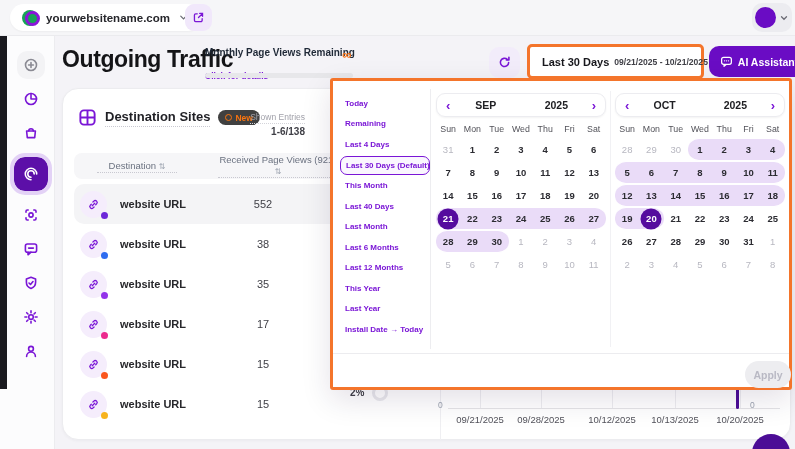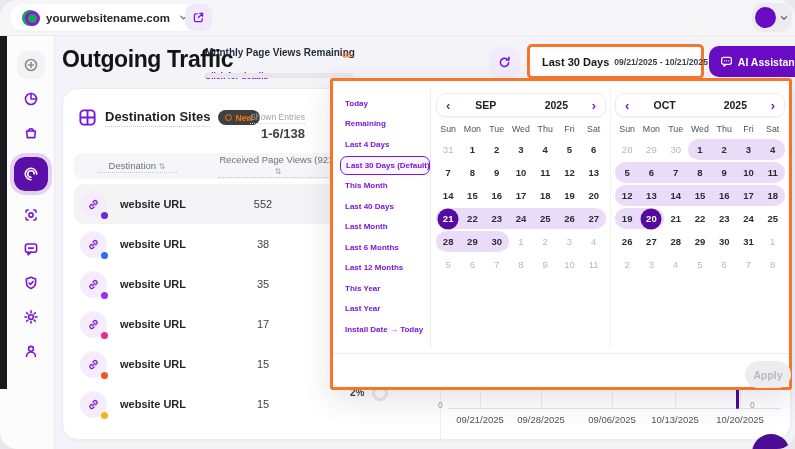--- a/index.html
+++ b/index.html
@@ -1,18 +1,18 @@
 <!DOCTYPE html>
 <html><head>
 <meta charset="utf-8">
 <style>
   html,body{margin:0;padding:0;background:#e9e8ee;}
   *{box-sizing:border-box;}
   #screen{position:relative;width:795px;height:449px;background:#f4f3f7;overflow:hidden;
-    font-family:"Liberation Sans",sans-serif;color:#1c1c21;border-radius:18px;}
+    font-family:"Liberation Sans",sans-serif;color:#1c1c21;}
   .abs{position:absolute;}
 
   
   #topbar{left:0;top:0;width:795px;height:36px;background:#f6f6f8;border-bottom:1px solid #ebebee;}
   #domain-pill{left:10px;top:4px;height:27px;border-radius:14px;background:#fff;display:flex;
     align-items:center;gap:8px;padding:0 12px;box-shadow:0 1px 2px rgba(0,0,0,.04);}
   .logo{width:16px;height:16px;border-radius:50%;background:#17a557;position:relative;flex:0 0 16px;}
   .logo::after{content:"";position:absolute;right:-2px;top:1px;width:9px;height:9px;border:3px solid #8a16d8;border-radius:50%;background:#fff0;}
   #domain-pill .txt{font-size:11.5px;font-weight:700;color:#26262b;}
   #ext-btn{left:185px;top:4px;width:27px;height:27px;border-radius:9px;background:#f1e8fb;display:flex;align-items:center;justify-content:center;}
@@ -51,21 +51,21 @@
 
   
   #tbl-head{left:78px;top:108px;display:flex;align-items:center;gap:8px;}
   #tbl-icon{width:19px;height:19px;color:#7a16d6;display:flex;}
   #tbl-title{font-size:13px;font-weight:800;color:#1f1f24;border-bottom:1.5px dotted #c9c9d1;padding-bottom:2px;}
   #tbl-badge{display:flex;align-items:center;gap:3px;background:#404040;color:#f9740f;font-size:8.5px;font-weight:800;
     padding:2.5px 7px;border-radius:9px;}
   #tbl-badge .bdot{width:7px;height:7px;border:1.6px solid #f9740f;border-radius:50%;}
   #shown{left:225px;top:106px;width:80px;text-align:right;}
   #shown .sl{font-size:8.5px;color:#a1a1aa;border-bottom:1px dotted #d4d4da;display:inline-block;padding-bottom:1px;}
-  #shown .sv{font-size:13px;font-weight:700;color:#3f3f46;margin-top:2px;}
+  #shown .sv{font-size:10px;font-weight:700;color:#3f3f46;margin-top:2px;}
   #col-head{left:74px;top:153px;width:356px;height:26px;background:#f6f6f8;border-radius:8px;display:flex;align-items:center;
     font-size:9.5px;color:#6b7280;}
   #col-head .h1{margin-left:23px;width:80px;text-align:center;border-bottom:1px dotted #c9c9d1;padding-bottom:1px;}
   #col-head .h2{margin-left:41px;width:120px;text-align:center;border-bottom:1px dotted #c9c9d1;padding-bottom:1px;}
   .sort{font-size:8px;color:#9ca3af;}
   #t-rows{left:74px;top:184px;width:356px;}
   .trow{height:40px;display:flex;align-items:center;border-radius:10px;}
   .trow.hl{background:#f4f4f6;}
   .trow .c1{flex:0 0 139px;display:flex;align-items:center;gap:13px;padding-left:6px;}
   .trow .c2{flex:0 0 100px;text-align:center;font-size:11px;color:#3f3f46;}
@@ -369,21 +369,21 @@
   <div class="abs ylab" style="left:750px;top:400px;">0</div>
   <div class="abs" id="spike"></div>
   <div id="xlabels"></div>
   <div class="abs" id="fab"></div>
 
   <div class="abs tick" style="left: 480px;"></div>
     <div class="abs xlab" style="left: 480px;">09/21/2025</div>
     <div class="abs tick" style="left: 541px;"></div>
     <div class="abs xlab" style="left: 541px;">09/28/2025</div>
     <div class="abs tick" style="left: 612px;"></div>
-    <div class="abs xlab" style="left: 612px;">09/06/2025</div>
+    <div class="abs xlab" style="left: 612px;">10/12/2025</div>
     <div class="abs tick" style="left: 675px;"></div>
     <div class="abs xlab" style="left: 675px;">10/13/2025</div>
     <div class="abs tick" style="left: 740px;"></div>
     <div class="abs xlab" style="left: 740px;">10/20/2025</div>
     <div class="abs" id="overlay">
     <div id="presets">
         <div class="pitem">Today</div>
         <div class="pitem">Remaining</div>
         <div class="pitem">Last 4 Days</div>
         <div class="pitem sel">Last 30 Days (Default)</div>

